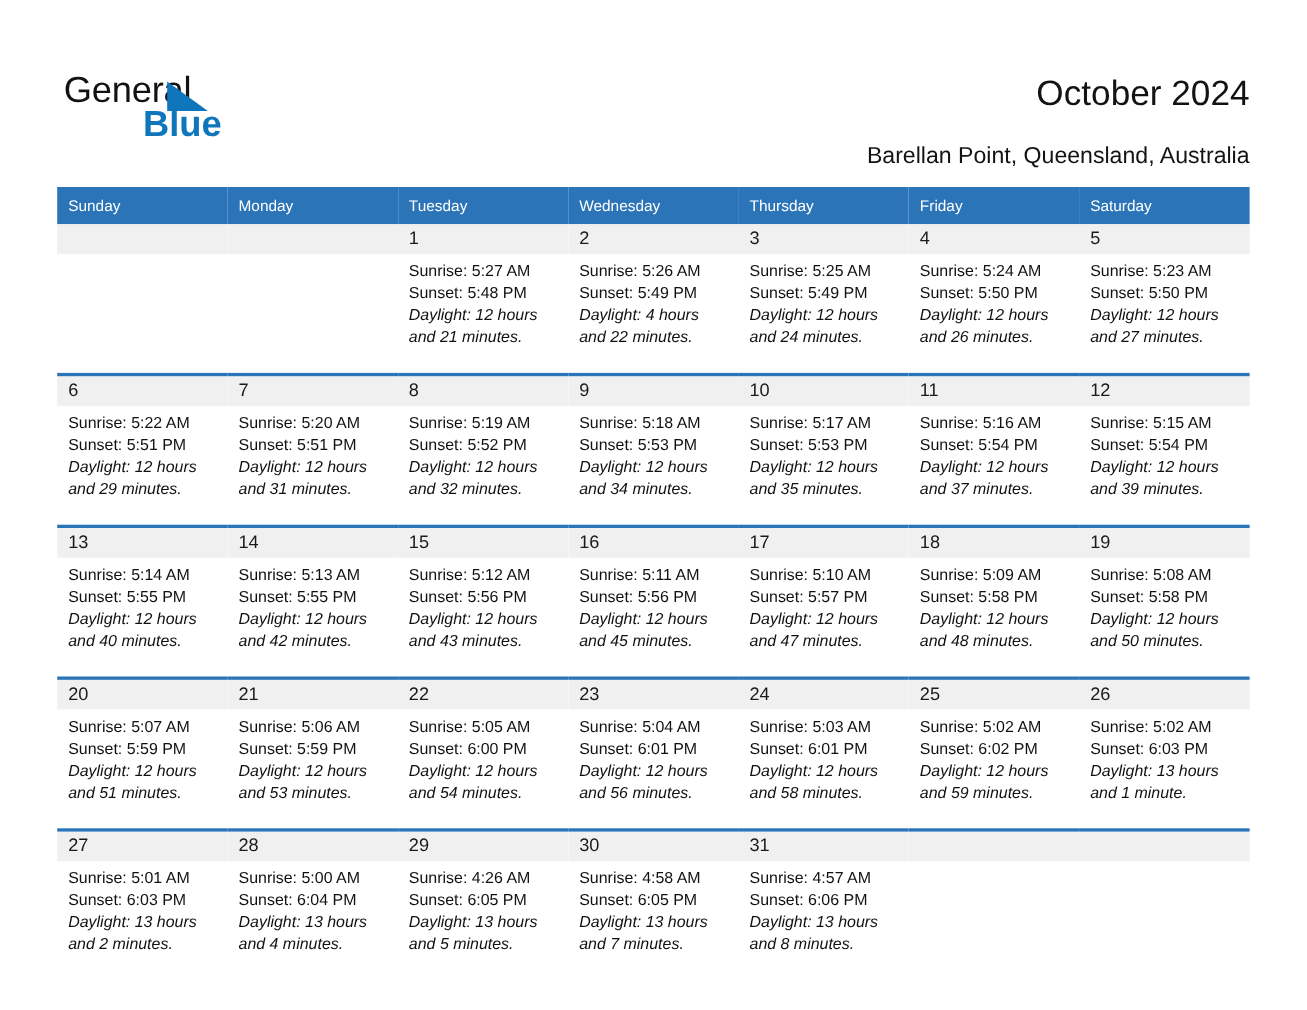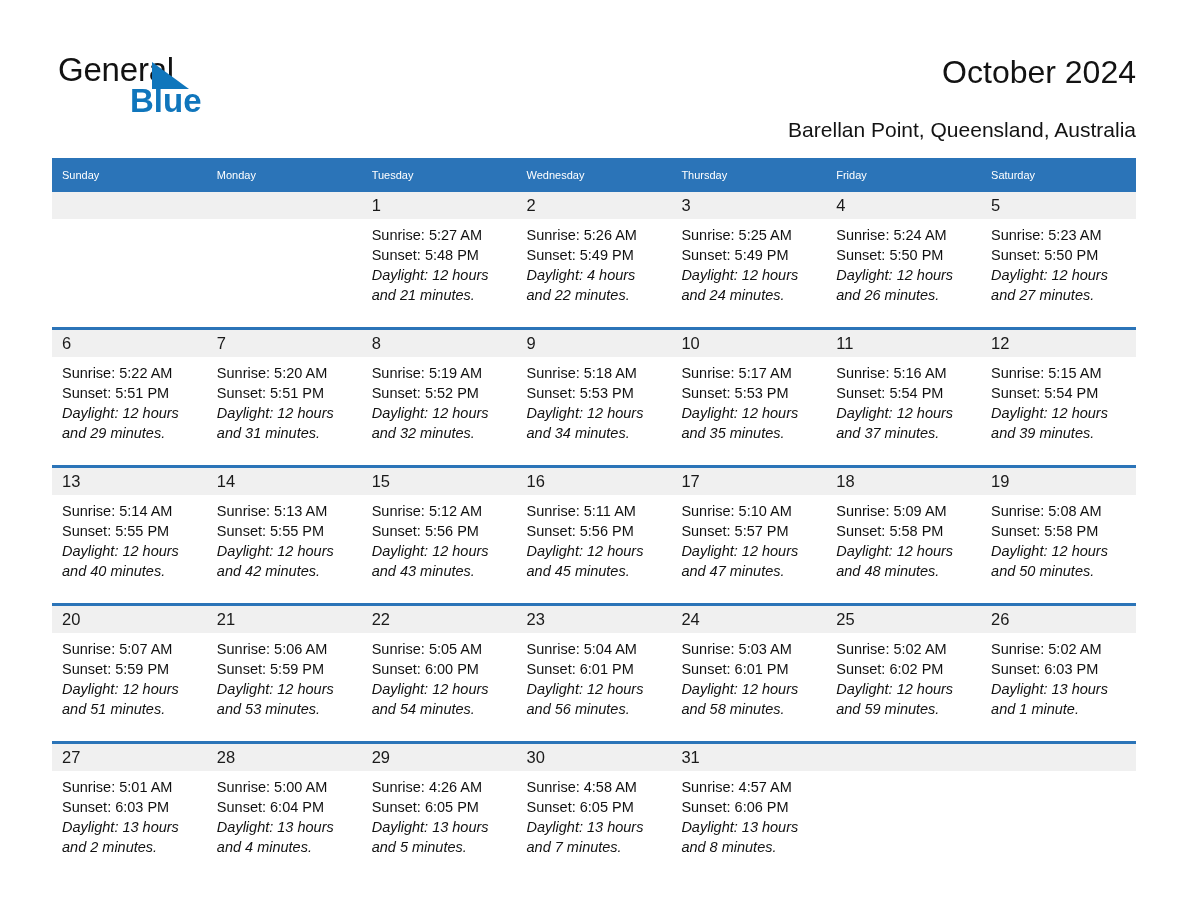--- a/index.html
+++ b/index.html
@@ -13,20 +13,21 @@
     font-family: "Liberation Sans", sans-serif;
     color: #1a1a1a;
     overflow: hidden;
   }
 
   .page {
     position: relative;
     width: 1188px;
     height: 902px;
     box-sizing: border-box;
+    margin-top: 12px;
   }
 
   
   .header {
     position: absolute;
     left: 0;
     top: 0;
     width: 1188px;
     height: 158px;
   }
@@ -101,21 +102,21 @@
   table.cal {
     border-collapse: collapse;
     table-layout: fixed;
     width: 1084px;
   }
   table.cal col { width: 154.857px; }
 
   thead th {
     background: #2B74B8;
     color: #ffffff;
-    font-size: 11px;
+    font-size: 14px;
     font-weight: 400;
     text-align: left;
     padding: 8px 0 9px 10px;
     height: 17px;
     vertical-align: middle;
     white-space: nowrap;
   }
 
   tbody tr.week > td {
     vertical-align: top;

